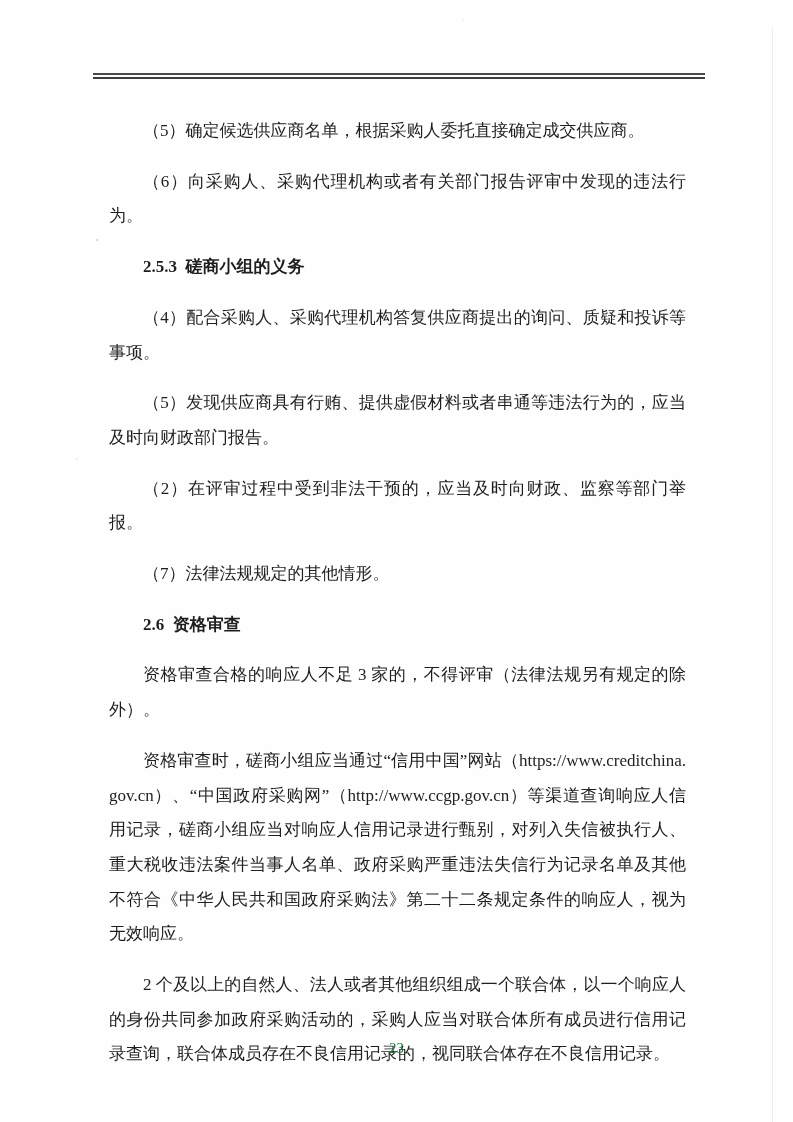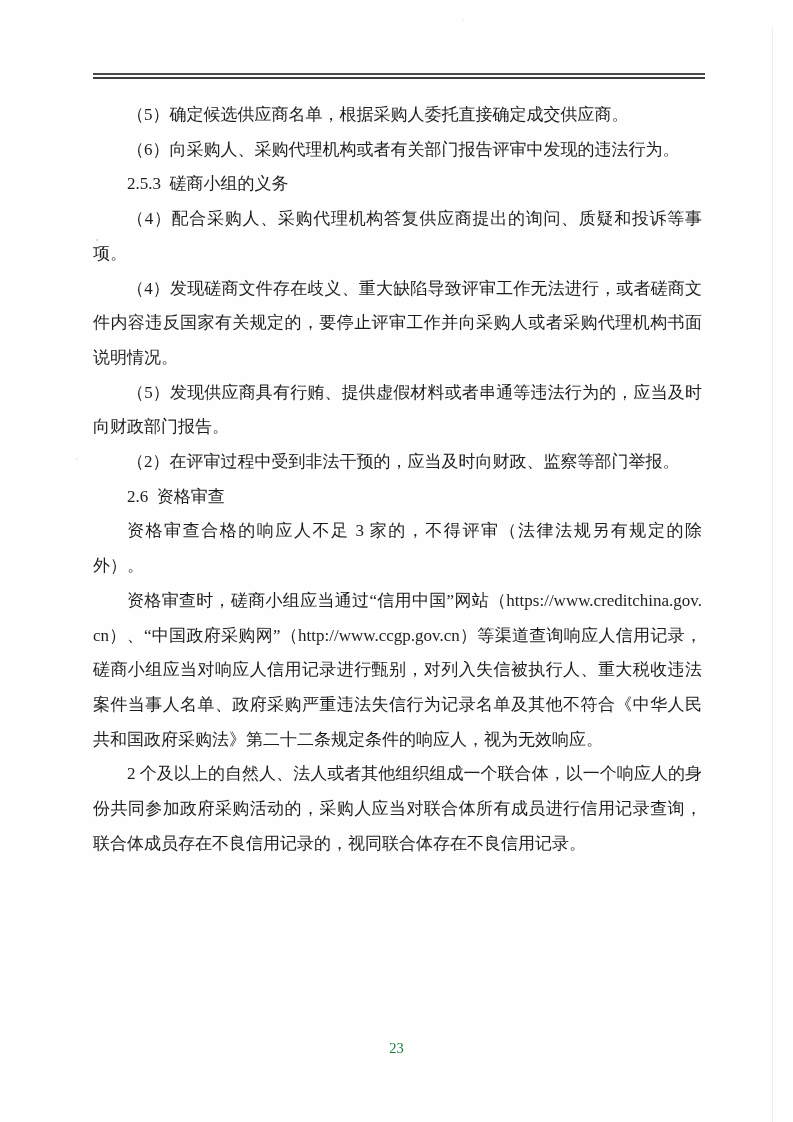--- a/index.html
+++ b/index.html
@@ -37,27 +37,27 @@
 
   .content {
     position: absolute;
     left: 93px; top: 98px;
     width: 609px;
     font-size: 17px;
     line-height: 34.7px;
     text-align: justify;
   }
   .content p {
-    margin: 0;
+    margin: 16px;
     text-indent: 2em;
     word-break: break-all;
     overflow-wrap: anywhere;
   }
   .content p.heading {
-    font-weight: normal;
+    font-weight: bold;
     white-space: pre-wrap;
     word-break: keep-all;
   }
   .footer {
     position: absolute;
     left: 0; top: 1040px;
     width: 100%;
     text-align: center;
     font-size: 14.5px;
     color: #15803d;
@@ -72,23 +72,23 @@
   <div class="scan-edge"></div>
   <div class="speck s1"></div>
   <div class="speck s2"></div>
   <div class="speck s3"></div>
 
   <main class="content">
     <p>（5）确定候选供应商名单，根据采购人委托直接确定成交供应商。</p>
     <p>（6）向采购人、采购代理机构或者有关部门报告评审中发现的违法行为。</p>
     <p class="heading">2.5.3  磋商小组的义务</p>
     <p>（4）配合采购人、采购代理机构答复供应商提出的询问、质疑和投诉等事项。</p>
-    <p>（4）发现磋商文件存在歧义、重大缺陷导致评审工作无法进行，或者磋商文件内容违反国家有关规定的，要停止评审工作并向采购人或者采购代理机构书面说明情况。</p>
     <p>（5）发现供应商具有行贿、提供虚假材料或者串通等违法行为的，应当及时向财政部门报告。</p>
     <p>（2）在评审过程中受到非法干预的，应当及时向财政、监察等部门举报。</p>
+    <p>（7）法律法规规定的其他情形。</p>
     <p class="heading">2.6  资格审查</p>
     <p>资格审查合格的响应人不足 3 家的，不得评审（法律法规另有规定的除外）。</p>
     <p>资格审查时，磋商小组应当通过“信用中国”网站（https://www.creditchina.gov.cn）、“中国政府采购网”（http://www.ccgp.gov.cn）等渠道查询响应人信用记录，磋商小组应当对响应人信用记录进行甄别，对列入失信被执行人、重大税收违法案件当事人名单、政府采购严重违法失信行为记录名单及其他不符合《中华人民共和国政府采购法》第二十二条规定条件的响应人，视为无效响应。</p>
     <p>2 个及以上的自然人、法人或者其他组织组成一个联合体，以一个响应人的身份共同参加政府采购活动的，采购人应当对联合体所有成员进行信用记录查询，联合体成员存在不良信用记录的，视同联合体存在不良信用记录。</p>
   </main>
 
   <footer class="footer">
     <span>23</span>
   </footer>
 

